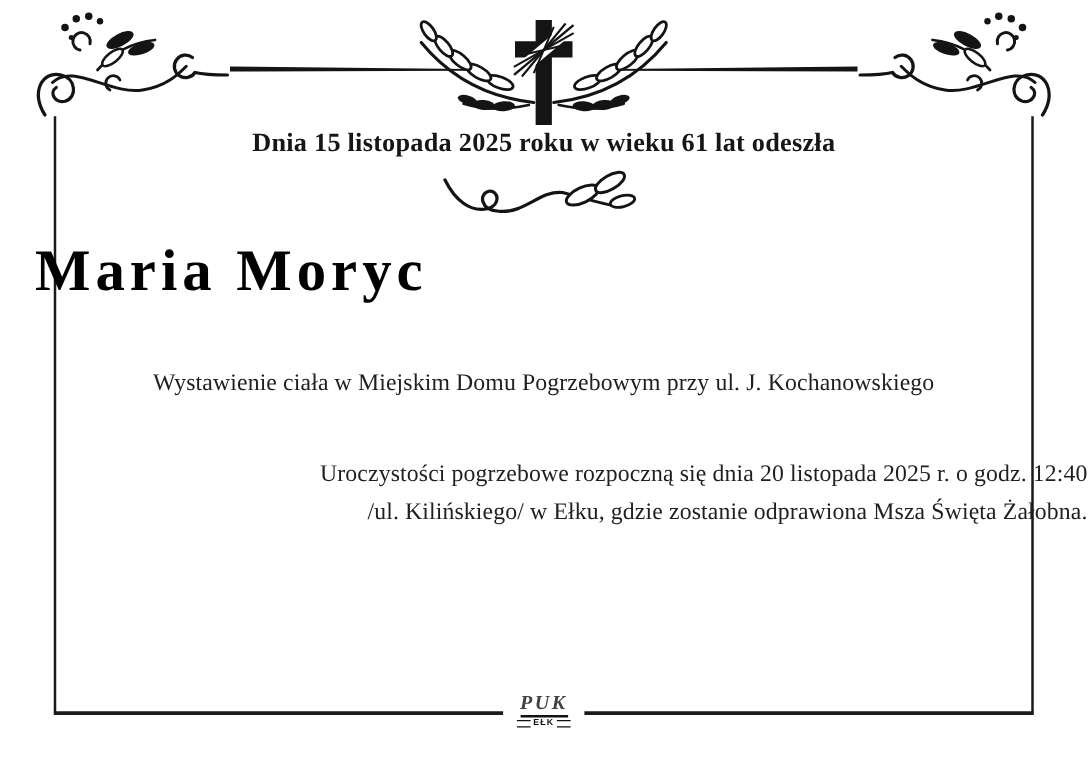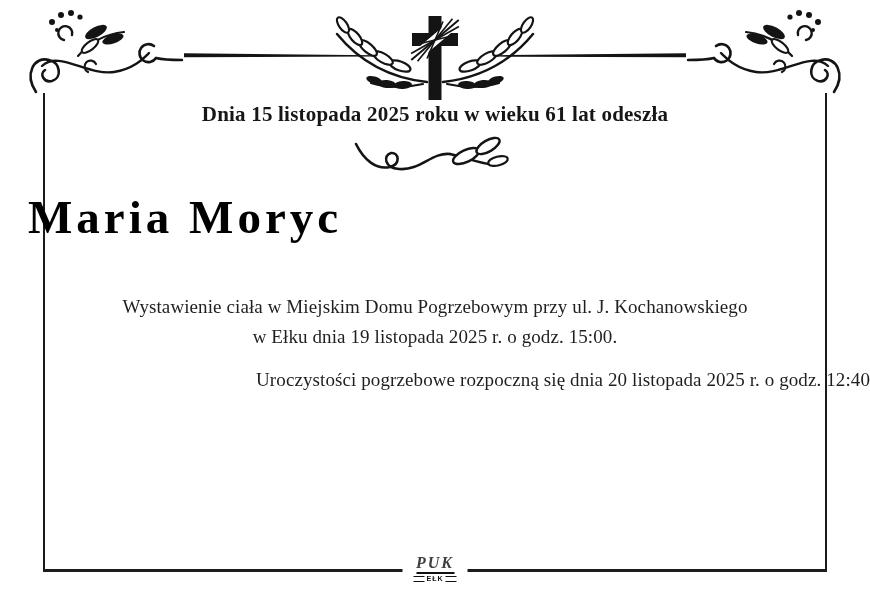--- a/index.html
+++ b/index.html
@@ -219,25 +219,25 @@
       <ellipse class="leaf-outline" stroke-width="2.4" cx="116" cy="26" rx="14" ry="6" transform="rotate(-25 116 26)"></ellipse>
       <ellipse class="leaf-outline" stroke-width="2.4" cx="138" cy="16" rx="13" ry="5.6" transform="rotate(-30 138 16)"></ellipse>
       <ellipse class="leaf-outline" stroke-width="2.2" cx="148" cy="31" rx="10" ry="4.4" transform="rotate(-14 148 31)"></ellipse>
     </svg>
   </div>
 
   <div class="deceased-name">Maria Moryc</div>
 
   <div class="para para-1">
     <div>Wystawienie ciała w Miejskim Domu Pogrzebowym przy ul. J. Kochanowskiego</div>
-    <div>w Ełku dnia 19 listopada 2025 r. o godz. 15:00.</div>
   </div>
 
   <div class="para para-2">
     <div>Uroczystości pogrzebowe rozpoczną się dnia 20 listopada 2025 r. o godz. 12:40</div>
+    <div>/ul. Kilińskiego/ w Ełku, gdzie zostanie odprawiona Msza Święta Żałobna.</div>
   </div>
 
 
   <div class="footer-logo">
     <div class="logo-main">PUK</div>
     <div class="logo-sub-row">
       <span class="logo-lines"></span>
       <span class="logo-sub">EŁK</span>
       <span class="logo-lines"></span>
     </div>

